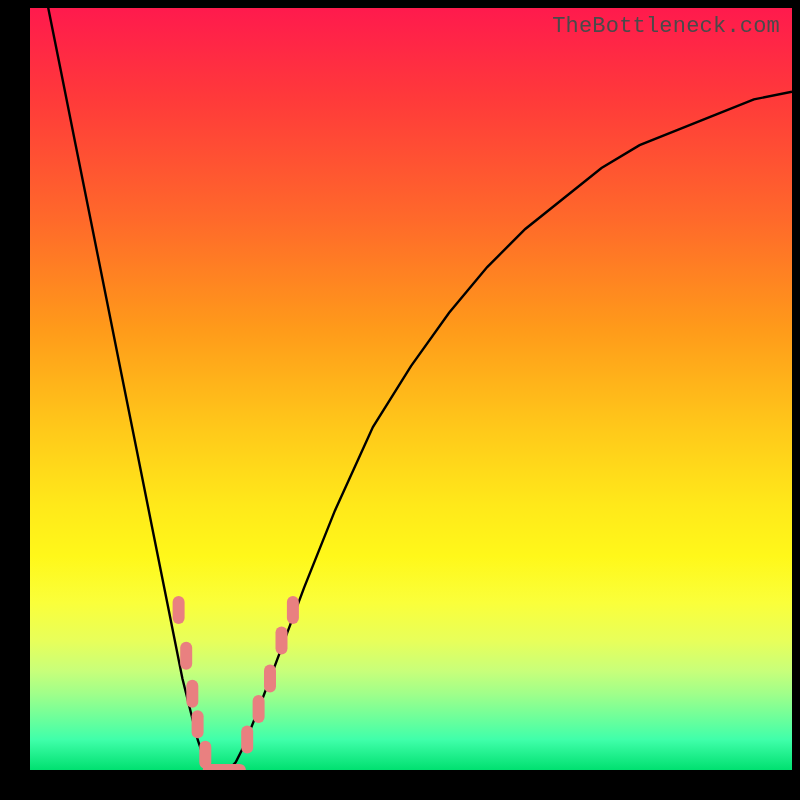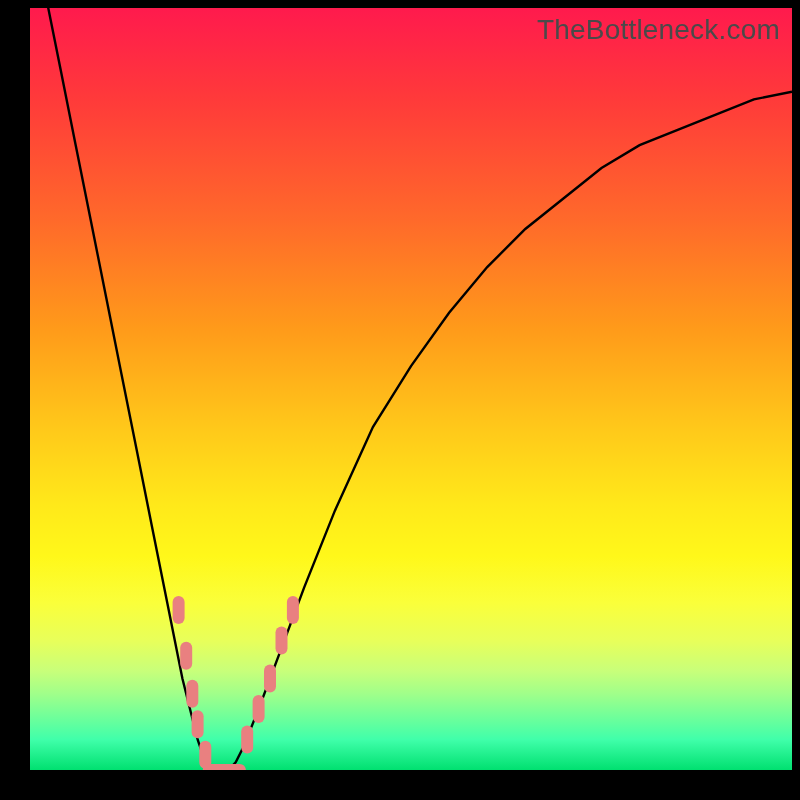--- a/index.html
+++ b/index.html
@@ -40,25 +40,26 @@
       #70ff9a 93%,
       #40ffaa 96%,
       #00e070 100%
     );
   }
   #watermark {
     position: absolute;
     top: 6px;
     right: 12px;
     color: #4a4a4a;
-    font-size: 28px;
+    font-size: 22px;
     font-weight: 500;
     letter-spacing: 0.2px;
     z-index: 10;
     user-select: none;
+    font-family: Liberation Mono, monospace;
   }
   svg.curve {
     position: absolute;
     left: 0;
     top: 0;
     width: 762px;
     height: 762px;
     pointer-events: none;
   }
 </style>

